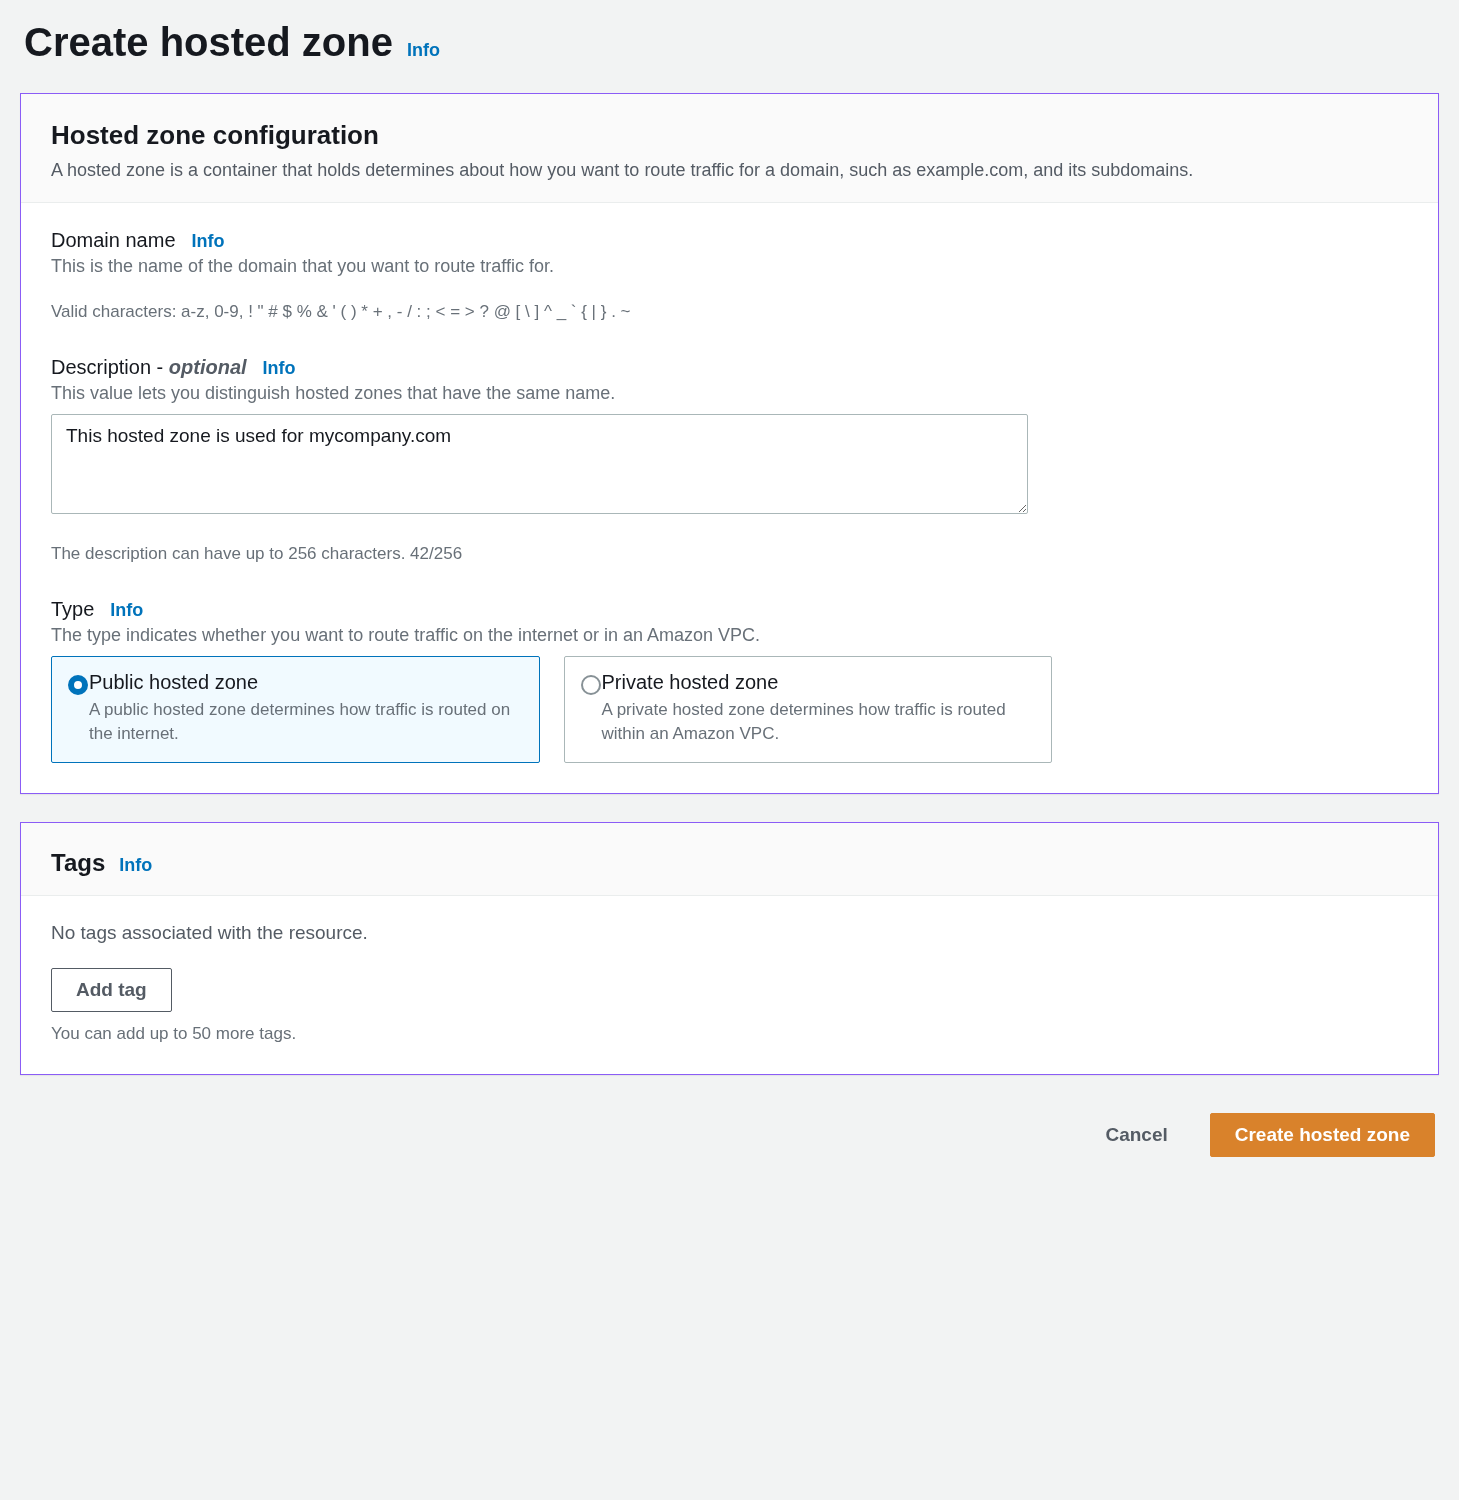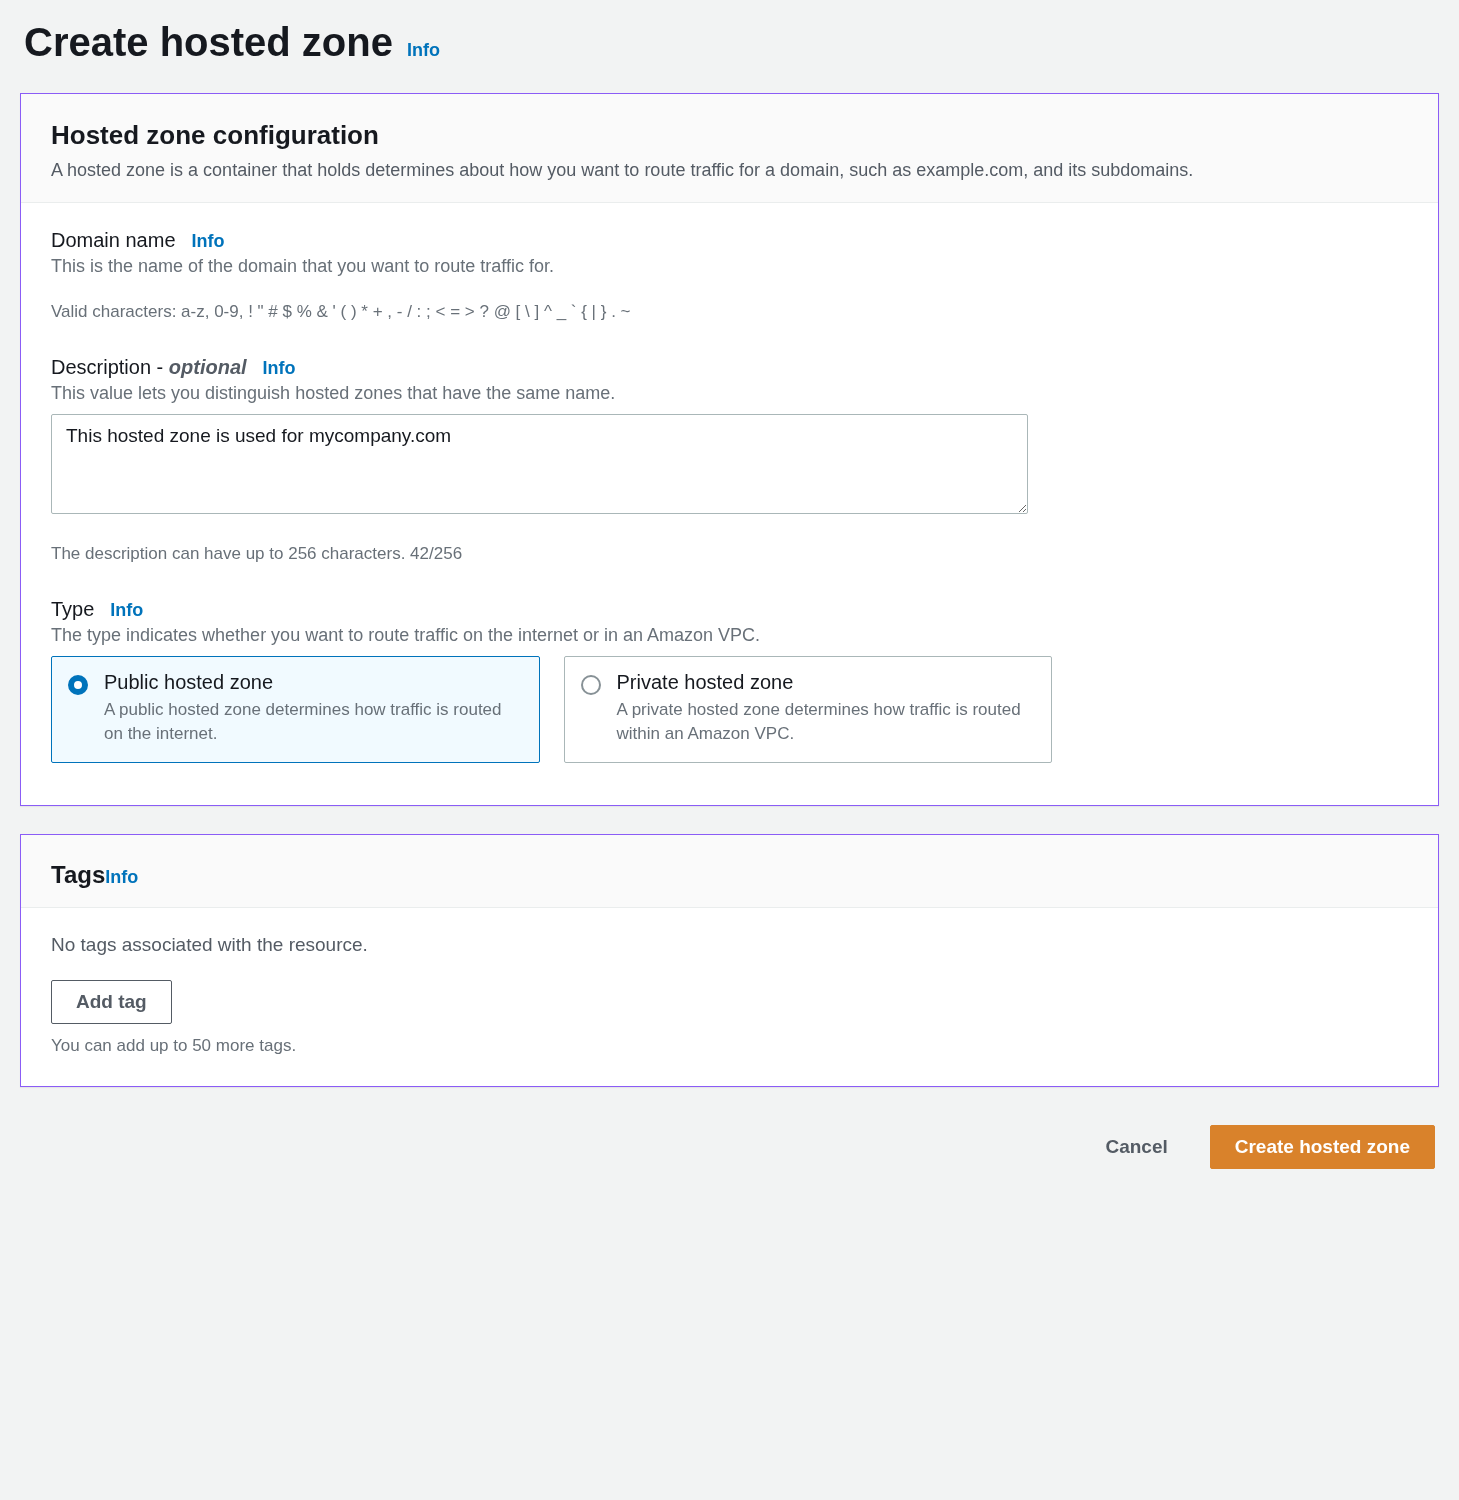--- a/index.html
+++ b/index.html
@@ -35,38 +35,38 @@
     margin-bottom: 28px;
   }
   .panel-header {
     padding: 26px 30px 18px 30px;
     border-bottom: 1px solid #eaeded;
     background: #fafafa;
   }
   .panel-title-row {
     display: flex;
     align-items: baseline;
-    gap: 0;
+    gap: 14px;
   }
   .panel-title {
     font-size: 26px;
     font-weight: 700;
     color: #16191f;
   }
   .panel-subtitle {
     font-size: 18px;
     color: #545b64;
     margin-top: 6px;
     line-height: 1.5;
   }
   .panel-body {
     padding: 26px 30px 30px 30px;
   }
   .form-group { margin-bottom: 34px; }
-  .form-group:last-child { margin-bottom: 12px; }
+  .form-group:last-child { margin-bottom: 0; }
   .field-label-row {
     display: flex;
     align-items: baseline;
     gap: 16px;
   }
   .field-label {
     font-size: 20px;
     font-weight: 400;
     color: #16191f;
   }
@@ -104,21 +104,21 @@
     gap: 24px;
     margin-top: 10px;
   }
   .radio-tile {
     flex: 0 0 auto;
     width: 36%;
     border: 1px solid #aab7b8;
     border-radius: 2px;
     padding: 14px 17px 16px 16px;
     display: flex;
-    gap: 16px;
+    gap: 1px;
     cursor: pointer;
     background: #ffffff;
   }
   .radio-tile.selected {
     border: 1px solid #0073bb;
     background: #f1faff;
   }
   .radio-circle {
     width: 20px;
     height: 20px;

